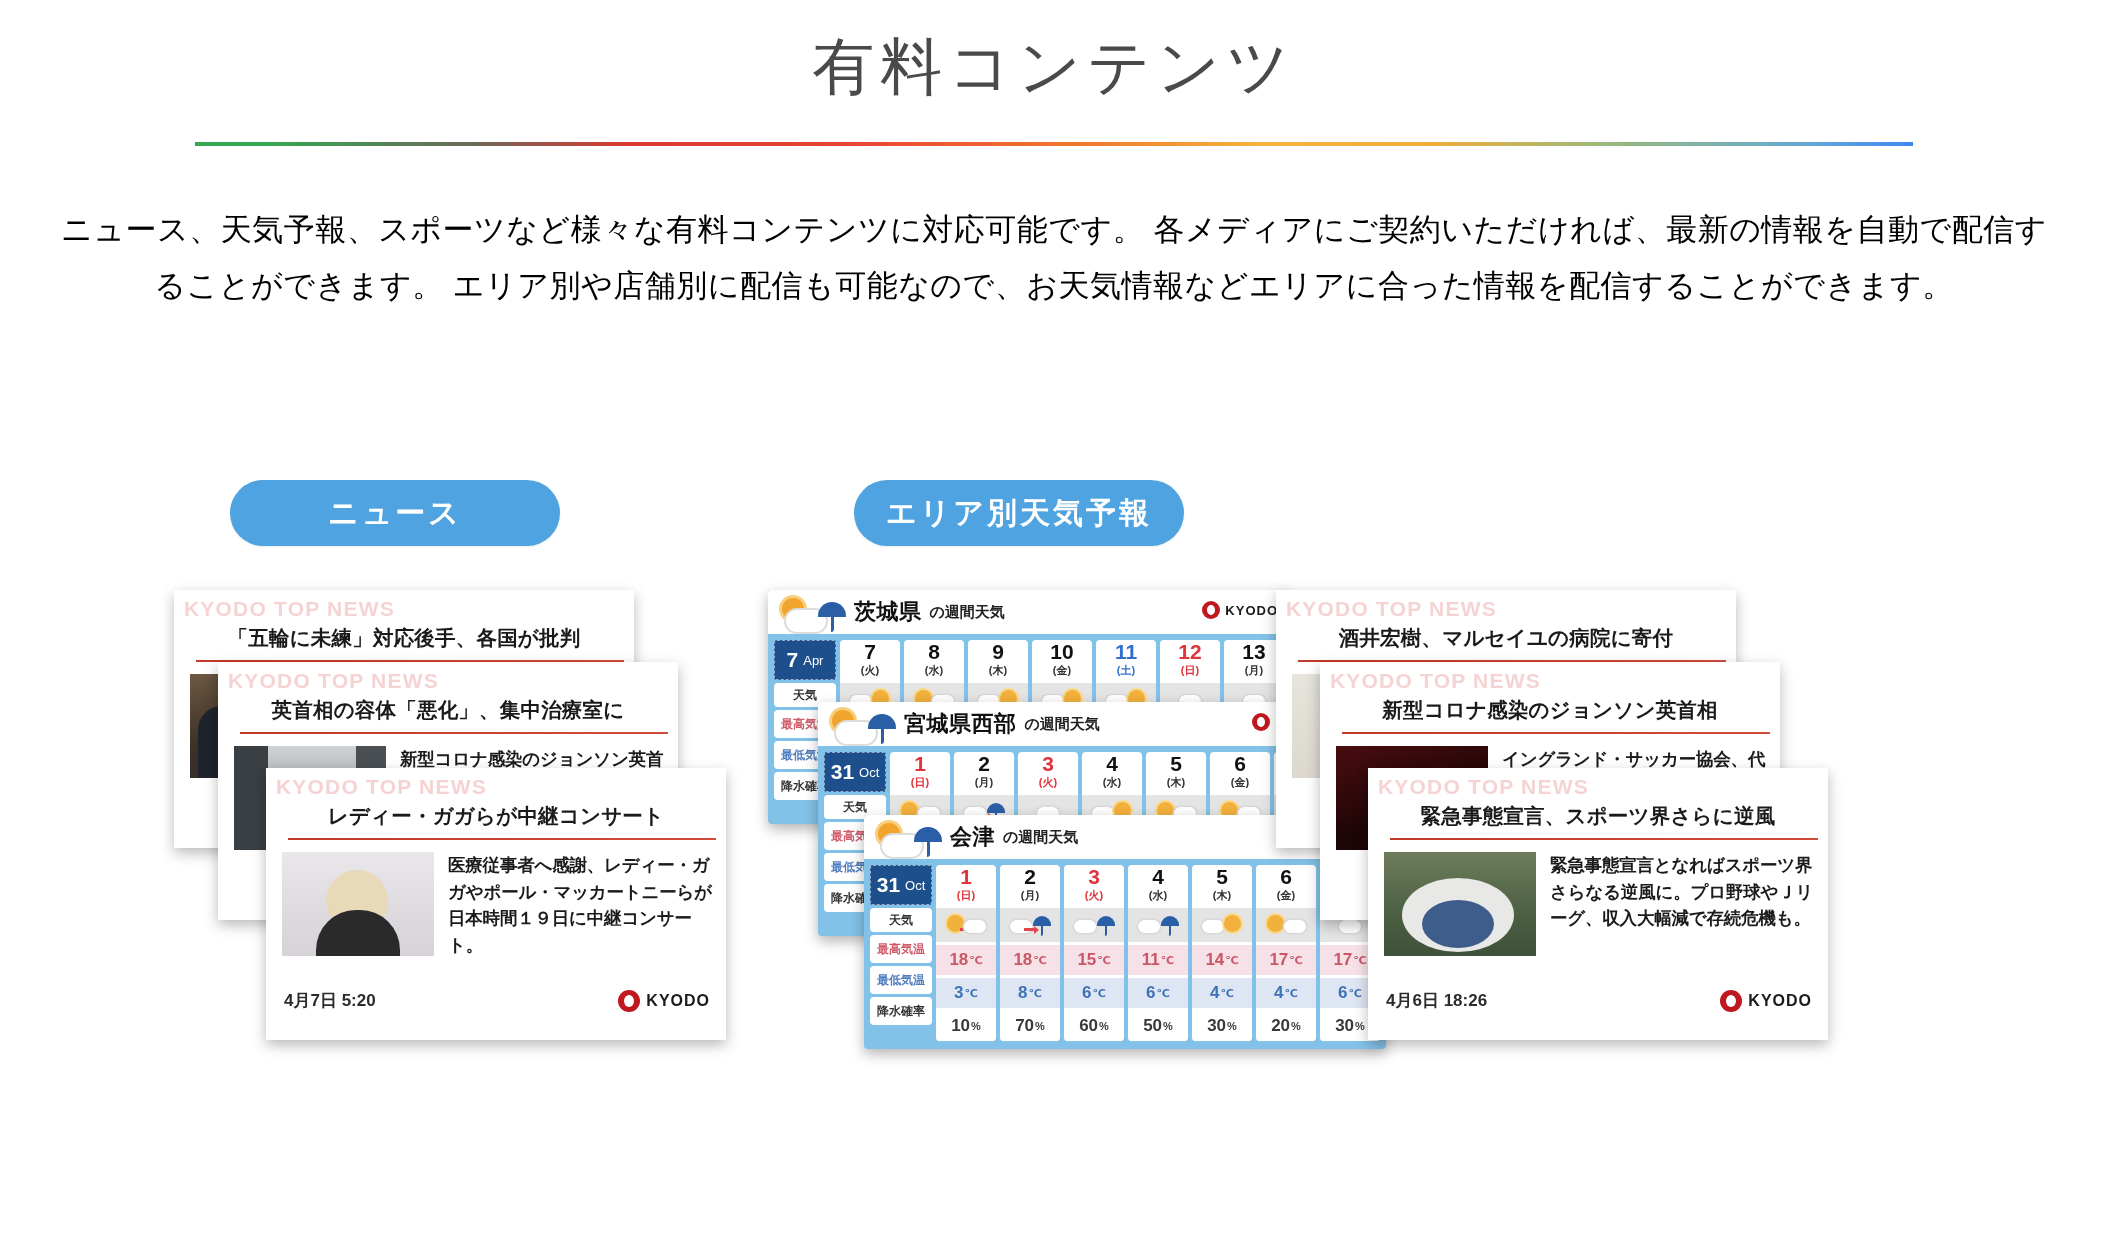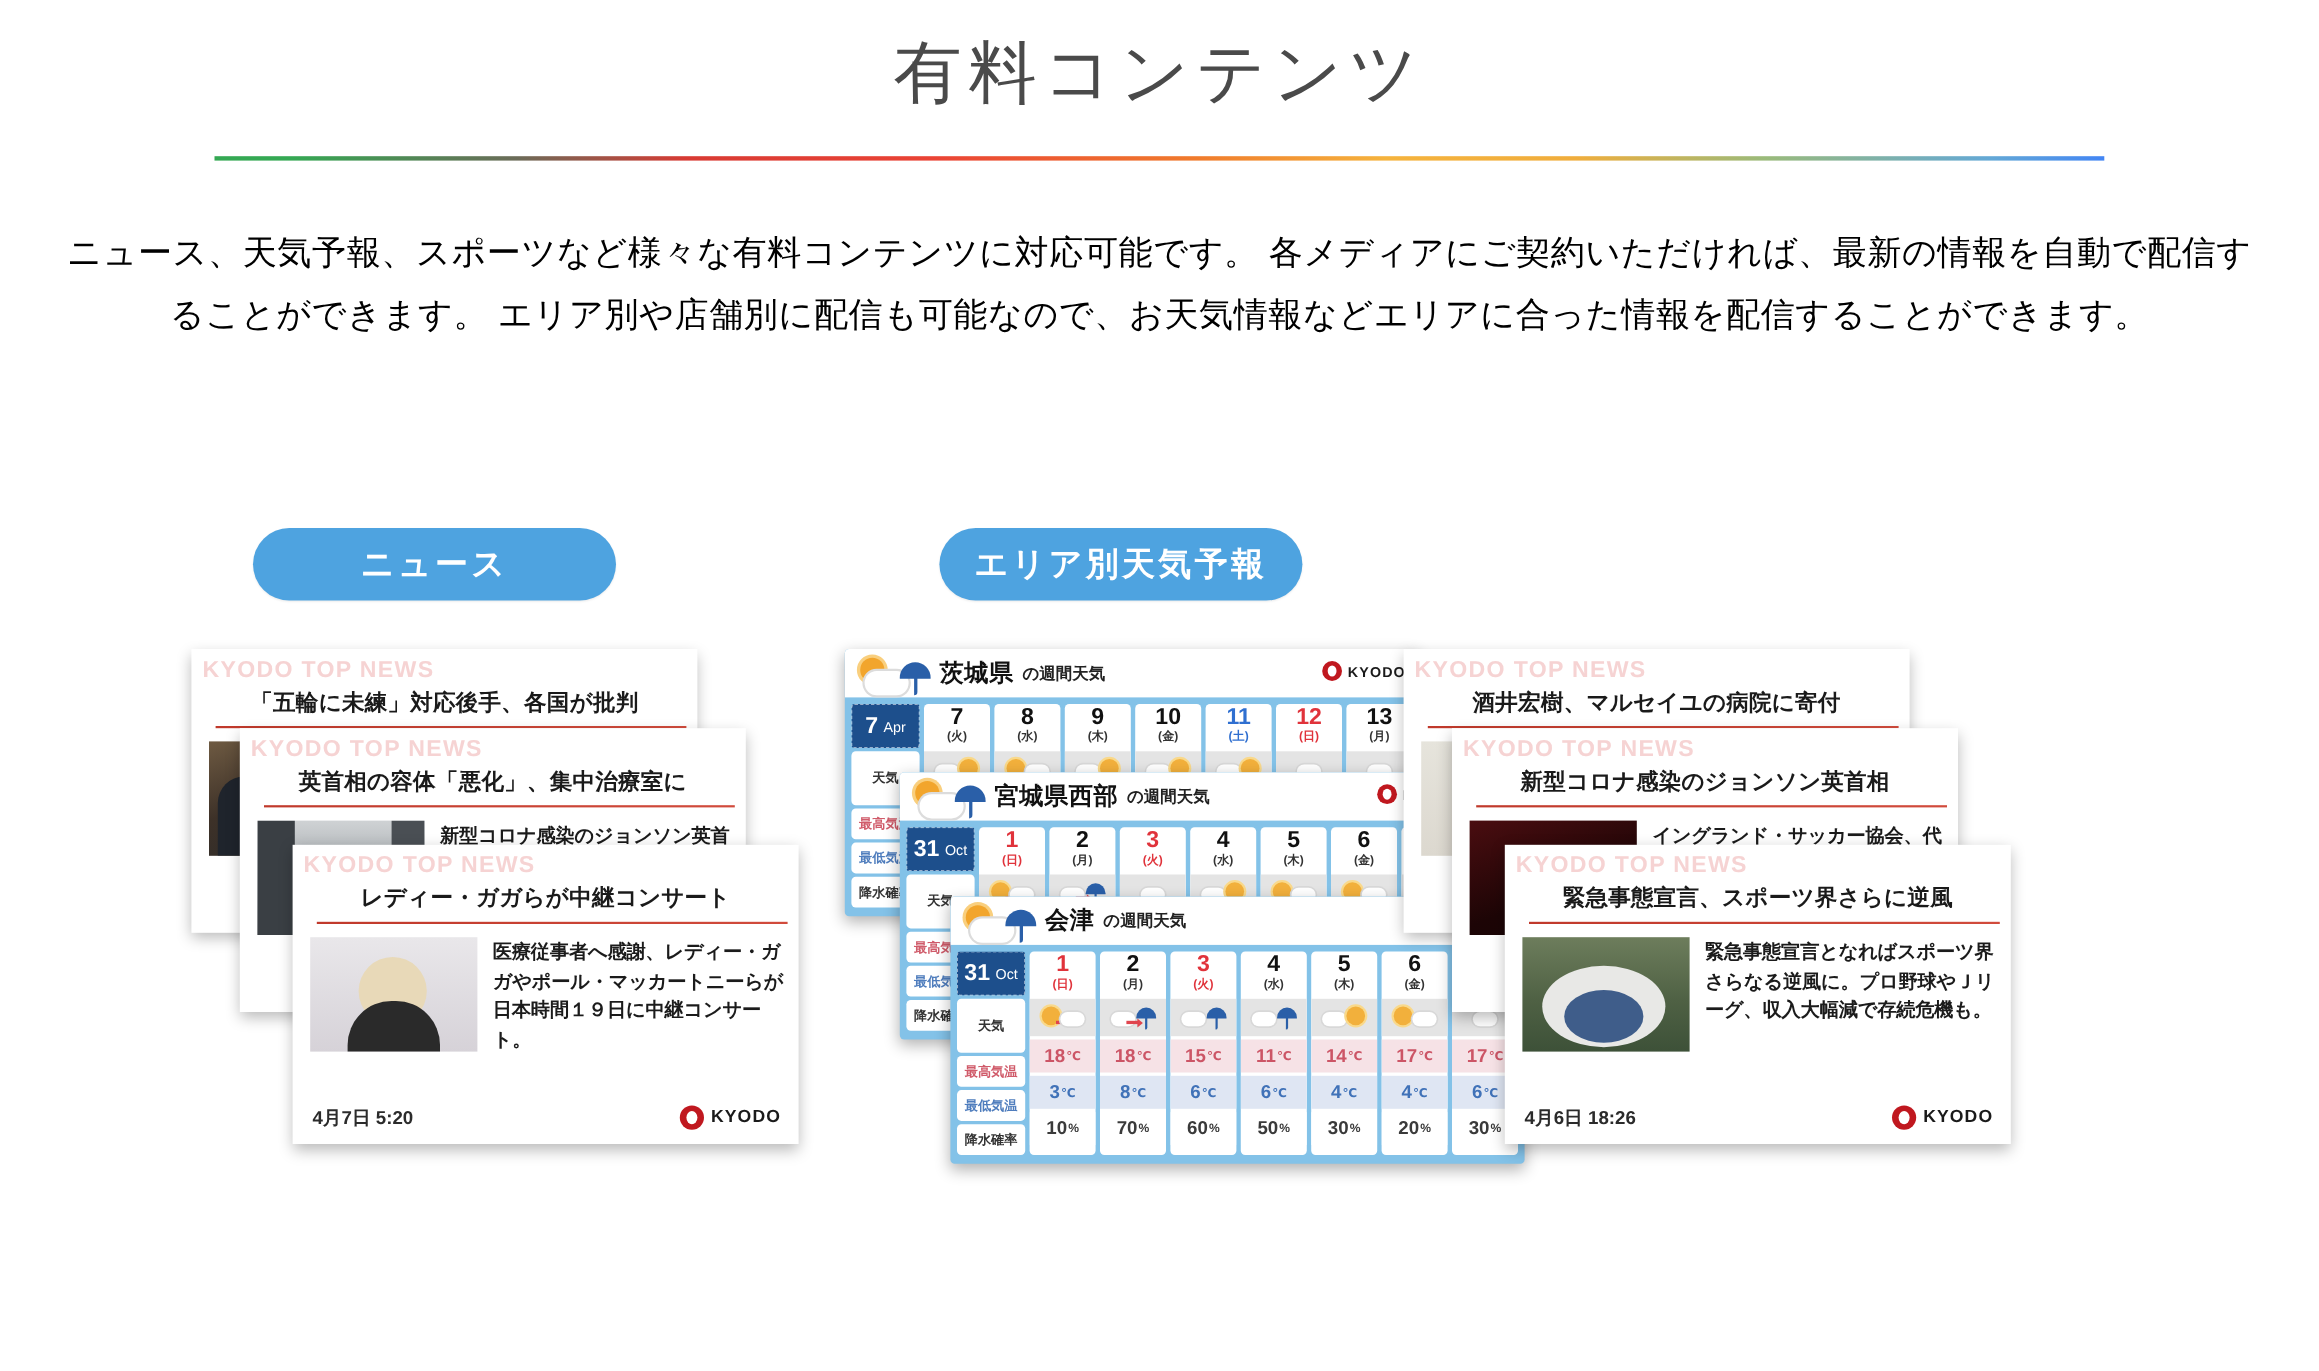--- a/index.html
+++ b/index.html
@@ -113,22 +113,22 @@
   .nc-text {
     flex: 1;
     font-size: 17.5px;
     line-height: 1.52;
     font-weight: 700;
     color: #1b1b1b;
     letter-spacing: -0.2px;
   }
   .nc-footer {
     position: absolute;
-    left: 18px; right: 16px; bottom: 12px;
-    display: flex; align-items: flex-start; justify-content: space-between;
+    left: 18px; right: 16px; bottom: 28px;
+    display: flex; align-items: center; justify-content: space-between;
   }
   .nc-time { font-size: 17px; color: #2b2b2b; font-weight: 600; }
   .kyodo { display: flex; align-items: center; gap: 6px; }
   .kyodo-mark {
     width: 22px; height: 22px; border-radius: 50%;
     background: #c0181f; position: relative;
   }
   .kyodo-mark::after {
     content: ""; position: absolute; left: 6px; top: 5px;
     width: 10px; height: 12px; border-radius: 50%;
@@ -208,21 +208,21 @@
   .wc-datebox .dmon { font-size: 13px; font-weight: 400; }
 
   .wc-lab {
     background: #ffffff;
     border-radius: 4px;
     margin-top: 3px;
     height: 28px;
     display: flex; align-items: center; justify-content: center;
     font-size: 12px; font-weight: 700; color: #333;
   }
-  .wc-lab.hw  { height: 49px; }
+  .wc-lab.hw  { height: 24px; }
   .lab-hi { color: #d05b6a; }
   .lab-lo { color: #4f7dbd; }
 
   .wc-day { background: #ffffff; border-radius: 4px; overflow: hidden; }
   .wc-dhead { height: 40px; text-align: center; padding-top: 1px; }
   .wc-dnum { font-size: 21px; font-weight: 700; line-height: 1; color: #111; }
   .wc-dwk { font-size: 11px; font-weight: 700; line-height: 1.5; color: #333; }
   .d-sun .wc-dnum, .d-sun .wc-dwk { color: #e0333b; }
   .d-sat .wc-dnum, .d-sat .wc-dwk { color: #2f6fd0; }
 

